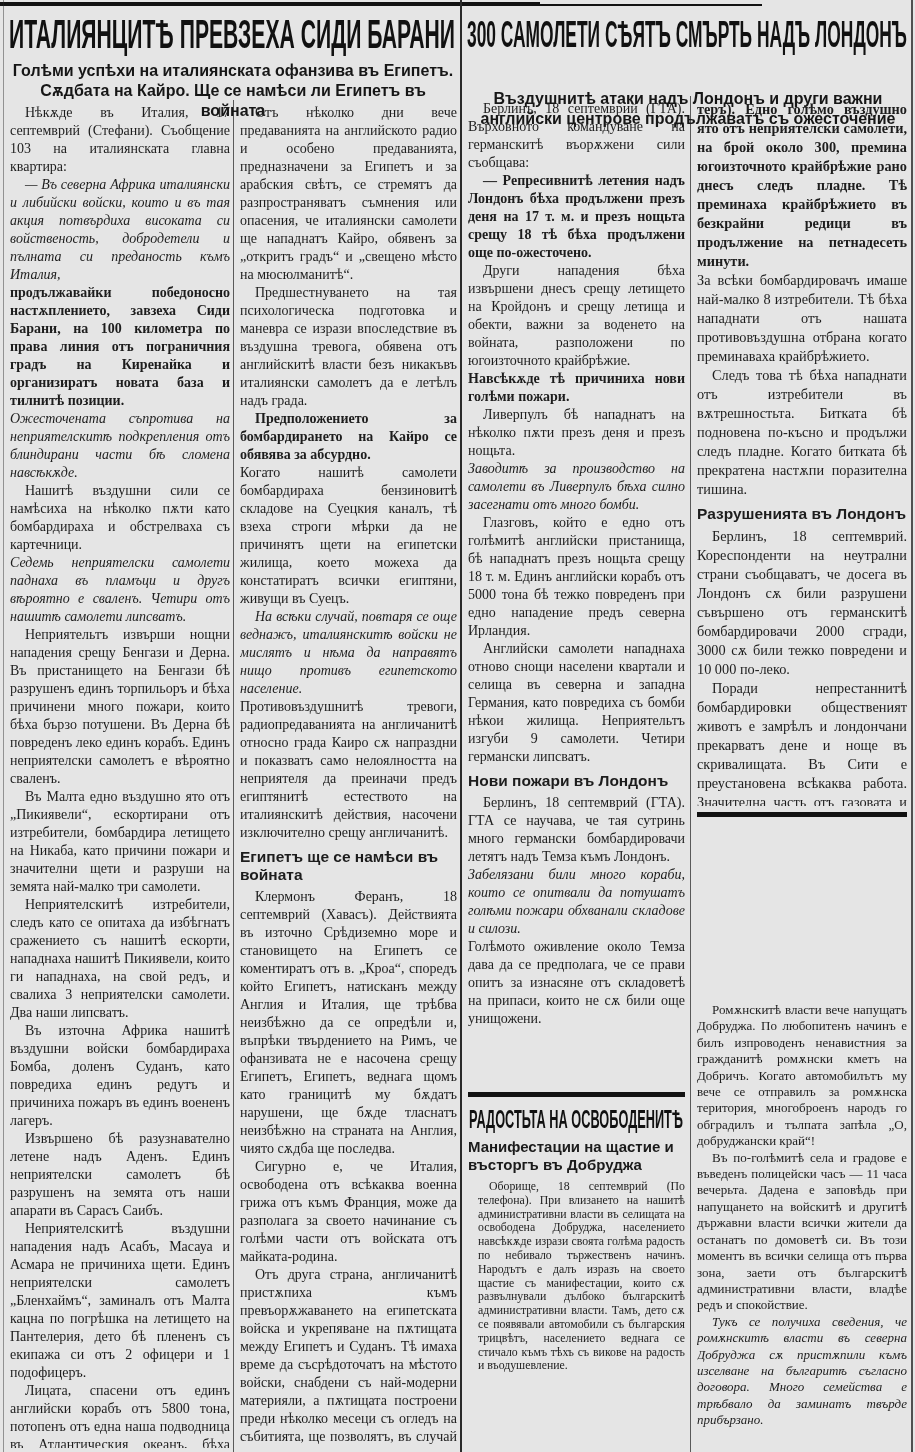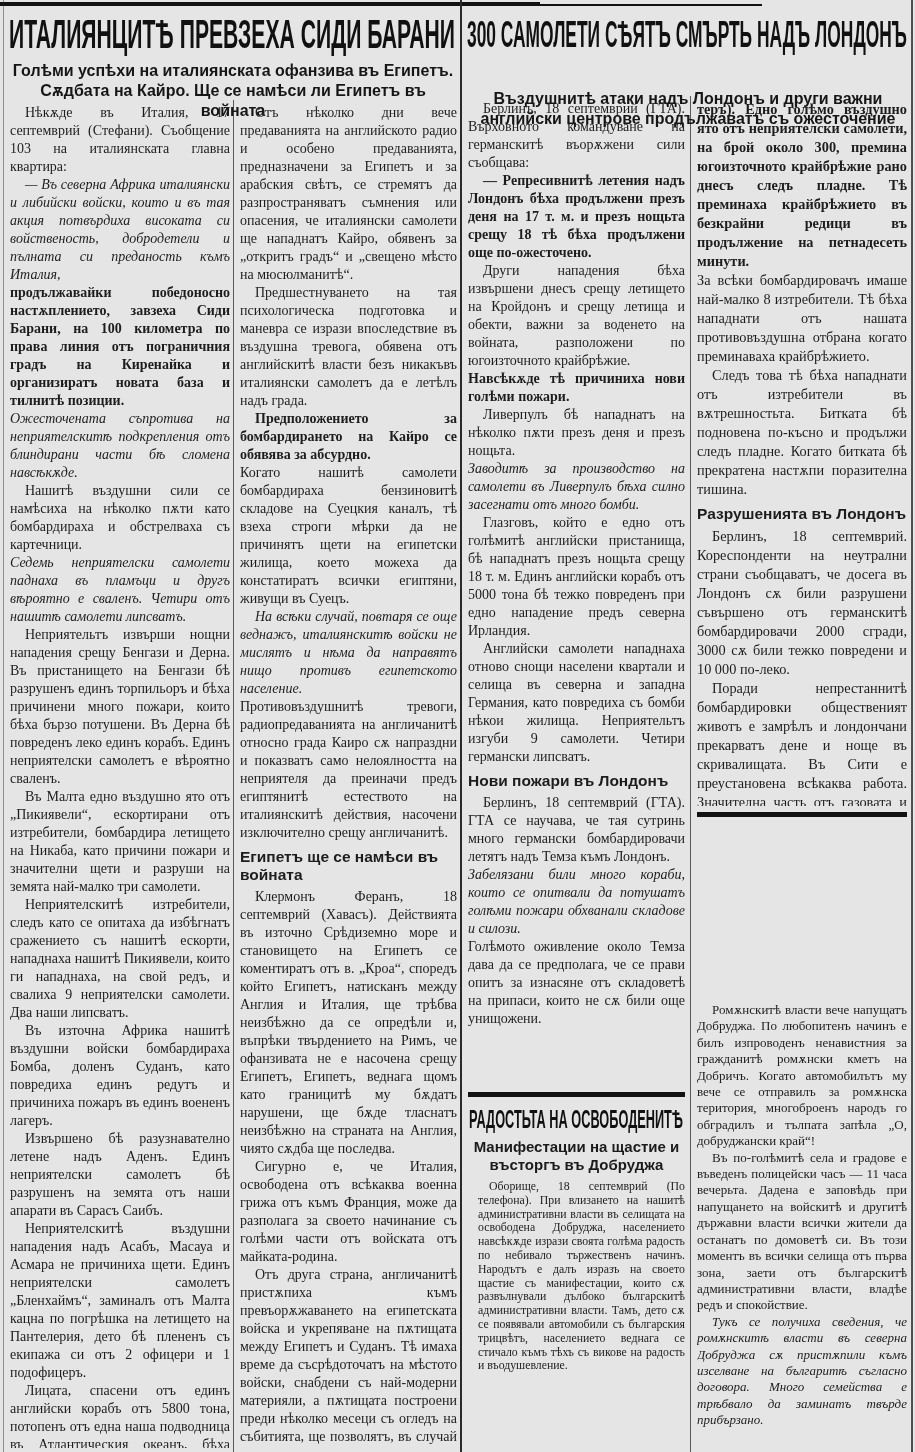--- a/index.html
+++ b/index.html
@@ -30,21 +30,21 @@
   .crosshead{
     text-indent:0;text-align:left;
     font-family:"Liberation Sans",sans-serif;font-weight:bold;
     font-size:15.5px;line-height:18px;margin:6px 0 4px;
   }
   .col-joy{font-size:11.8px;line-height:13.8px;}
   .col-joy .para{text-indent:11px;margin-left:10px;}
   .col4-top{line-height:19px;font-size:14.3px;}
   .col4-bottom{font-size:13px;line-height:16.4px;}
   .joy-subhead{
-    position:absolute;text-align:center;
+    position:absolute;text-align:left;
     font-family:"Liberation Sans",sans-serif;font-weight:bold;
     font-size:15px;line-height:18px;
   }
 </style>
 </head>
 <body>
 
 <div class="page">
 
   <div class="rule" style="left:0;top:2px;width:540px;height:4px;"></div>
@@ -63,21 +63,21 @@
   <div class="col" style="left:10px;top:104px;width:220px;height:1344px;">
 
   <p class="para">Нѣкѫде въ Италия, 17 септемврий (Стефани). Съобщение 103 на италиянската главна квартира:</p>
       <p class="para i">— Въ северна Африка италиянски и либийски войски, които и въ тая акция потвърдиха високата си войственость, добродетели и пълната си преданость къмъ Италия,</p>
       <p class="para b cont">продължавайки победоносно настѫплението, завзеха Сиди Барани, на 100 километра по права линия отъ пограничния градъ на Киренайка и организиратъ новата база и тилнитѣ позиции.</p>
       <p class="para i cont">Ожесточената съпротива на неприятелскитѣ подкрепления отъ блиндирани части бѣ сломена навсѣкѫде.</p>
       <p class="para">Нашитѣ въздушни сили се намѣсиха на нѣколко пѫти като бомбардираха и обстрелваха съ картечници.</p>
       <p class="para i cont">Седемь неприятелски самолети паднаха въ пламъци и другъ вѣроятно е сваленъ. Четири отъ нашитѣ самолети липсватъ.</p>
       <p class="para">Неприятельтъ извърши нощни нападения срещу Бенгази и Дерна. Въ пристанището на Бенгази бѣ разрушенъ единъ торпильоръ и бѣха причинени много пожари, които бѣха бързо потушени. Въ Дерна бѣ повреденъ леко единъ корабъ. Единъ неприятелски самолетъ е вѣроятно сваленъ.</p>
       <p class="para">Въ Малта едно въздушно ято отъ „Пикиявели“, ескортирани отъ изтребители, бомбардира летището на Никаба, като причини пожари и значителни щети и разруши на земята най-малко три самолети.</p>
-      <p class="para">Неприятелскитѣ изтребители, следъ като се опитаха да избѣгнатъ сражението съ нашитѣ ескорти, нападнаха нашитѣ Пикиявели, които ги нападнаха, на свой редъ, и свалиха 9 неприятелски самолети. Два наши липсватъ.</p>
+      <p class="para">Неприятелскитѣ изтребители, следъ като се опитаха да избѣгнатъ сражението съ нашитѣ ескорти, нападнаха нашитѣ Пикиявели, които ги нападнаха, на свой редъ, и свалиха 3 неприятелски самолети. Два наши липсватъ.</p>
       <p class="para">Въ източна Африка нашитѣ въздушни войски бомбардираха Бомба, доленъ Суданъ, като повредиха единъ редутъ и причиниха пожаръ въ единъ воененъ лагеръ.</p>
       <p class="para">Извършено бѣ разузнавателно летене надъ Аденъ. Единъ неприятелски самолетъ бѣ разрушенъ на земята отъ наши апарати въ Сарасъ Саибъ.</p>
       <p class="para">Неприятелскитѣ въздушни нападения надъ Асабъ, Масауа и Асмара не причиниха щети. Единъ неприятелски самолетъ „Бленхаймъ“, заминалъ отъ Малта кацна по погрѣшка на летището на Пантелерия, дето бѣ плененъ съ екипажа си отъ 2 офицери и 1 подофицеръ.</p>
       <p class="para">Лицата, спасени отъ единъ английски корабъ отъ 5800 тона, потопенъ отъ една наша подводница въ Атлантическия океанъ, бѣха свалени въ Лисабонъ.</p>
     </div>
 
   <div class="col" style="left:240px;top:104px;width:217px;height:1344px;">
 
   <p class="para">Отъ нѣколко дни вече предаванията на английското радио и особено предаванията, предназначени за Египетъ и за арабския свѣтъ, се стремятъ да разпространяватъ съмнения или опасения, че италиянски самолети ще нападнатъ Кайро, обявенъ за „откритъ градъ“ и „свещено мѣсто на мюсюлманитѣ“.</p>
       <p class="para">Предшестнуването на тая психологическа подготовка и маневра се изрази впоследствие въ въздушна тревога, обявена отъ английскитѣ власти безъ никакъвъ италиянски самолетъ да е летѣлъ надъ града.</p>

